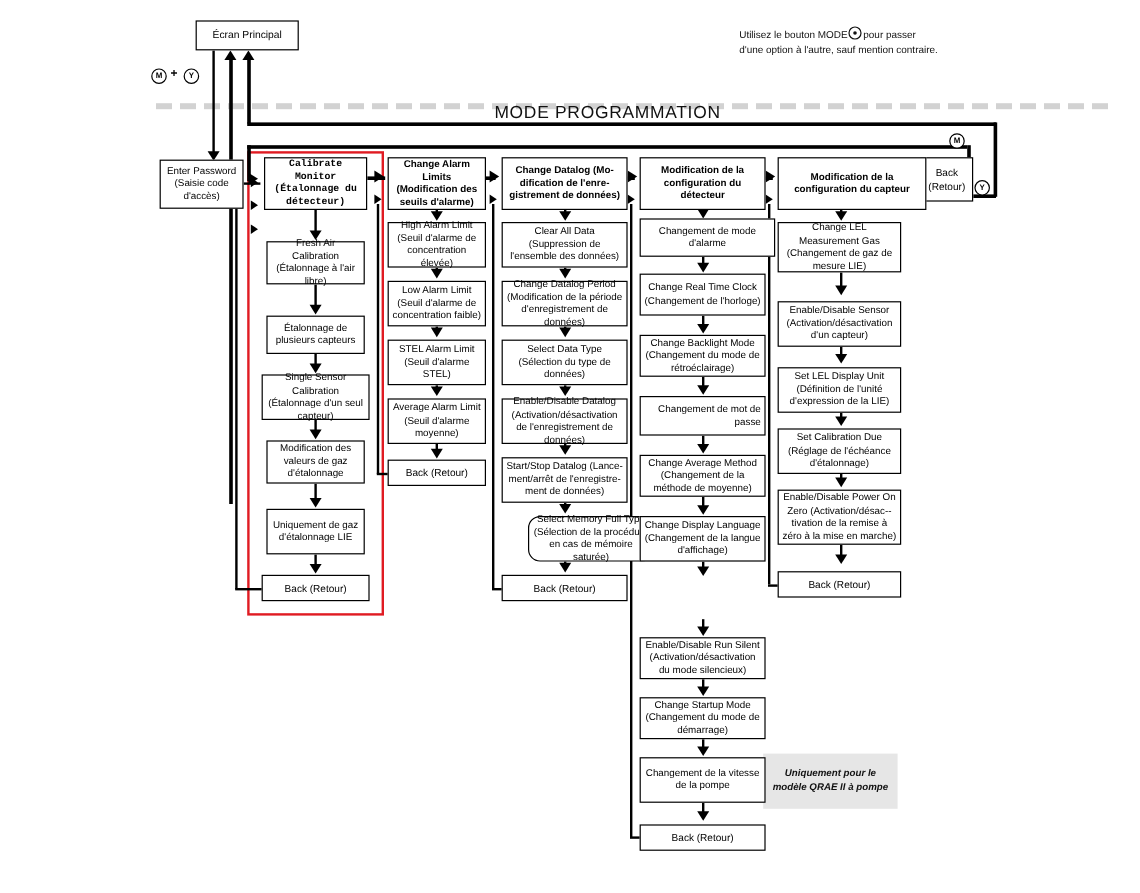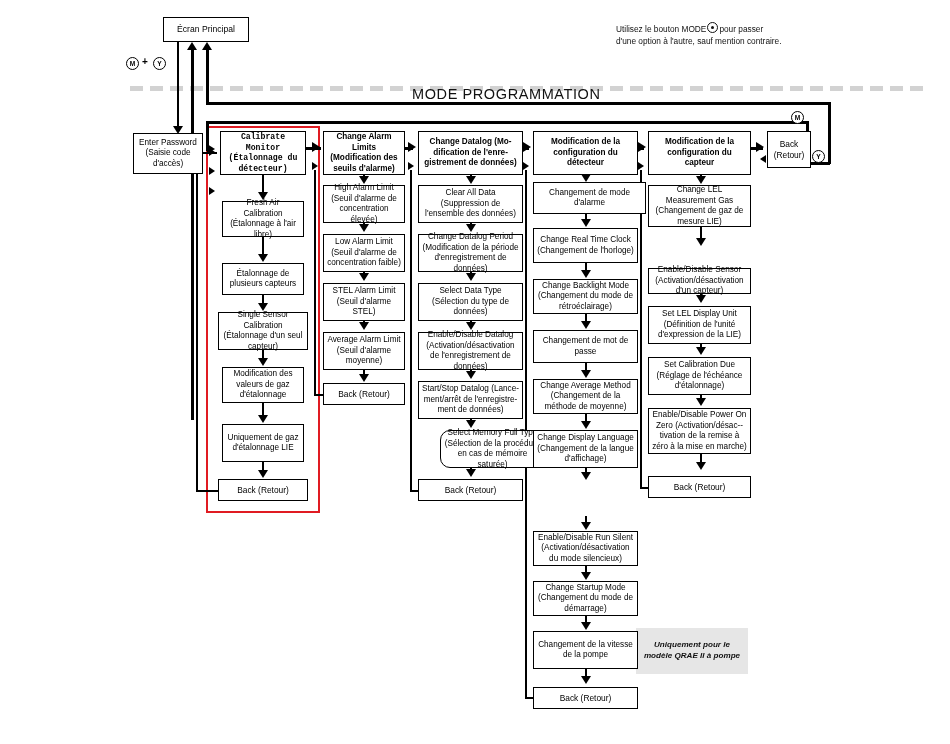--- a/index.html
+++ b/index.html
@@ -205,21 +205,21 @@
     </div>
   <div class="box" style="left:533px;top:182px;width:113px;height:32px;">
       <span>Changement de mode d'alarme</span>
     </div>
   <div class="box" style="left:533px;top:228px;width:105px;height:35px;">
       <span>Change Real Time Clock (Changement de l'horloge)</span>
     </div>
   <div class="box" style="left:533px;top:279px;width:105px;height:35px;">
       <span>Change Backlight Mode (Changement du mode de rétroéclairage)</span>
     </div>
-  <div class="box" style="left:533px;top:330px;width:105px;height:33px;">
+  <div class="box" style="left:533px;top:330px;width:105px;height:33px;text-align:right;">
       <span>Changement de mot de passe</span>
     </div>
   <div class="box" style="left:533px;top:379px;width:105px;height:35px;">
       <span>Change Average Method (Changement de la méthode de moyenne)</span>
     </div>
   <div class="box" style="left:533px;top:430px;width:105px;height:38px;">
       <span>Change Display Language (Changement de la langue d'affichage)</span>
     </div>
   <div class="box" style="left:533px;top:531px;width:105px;height:35px;">
       <span>Enable/Disable Run Silent (Activation/désactivation du mode silencieux)</span>
@@ -227,27 +227,27 @@
   <div class="box" style="left:533px;top:581px;width:105px;height:35px;">
       <span>Change Startup Mode (Changement du mode de démarrage)</span>
     </div>
   <div class="box" style="left:533px;top:631px;width:105px;height:38px;">
       <span>Changement de la vitesse de la pompe</span>
     </div>
   <div class="box back-box" style="left:533px;top:687px;width:105px;height:22px;">
       <span>Back (Retour)</span>
     </div>
 
-  <div class="box hdr" style="left:648px;top:131px;width:103px;height:44px;">
+  <div class="box hdr" style="left:648px;top:131px;width:124px;height:44px;">
       <span>Modification de la configuration du capteur</span>
     </div>
   <div class="box" style="left:648px;top:185px;width:103px;height:42px;">
       <span>Change LEL Measurement Gas (Changement de gaz de mesure LIE)</span>
     </div>
-  <div class="box" style="left:648px;top:268px;width:103px;height:26px;align-items:center;">
+  <div class="box" style="left:648px;top:251px;width:103px;height:38px;align-items:center;">
       <span>Enable/Disable Sensor (Activation/désactivation d'un capteur)</span>
     </div>
   <div class="box" style="left:648px;top:306px;width:103px;height:38px;">
       <span>Set LEL Display Unit (Définition de l'unité d'expression de la LIE)</span>
     </div>
   <div class="box" style="left:648px;top:357px;width:103px;height:38px;">
       <span>Set Calibration Due (Réglage de l'échéance d'étalonnage)</span>
     </div>
   <div class="box" style="left:648px;top:408px;width:103px;height:46px;">
       <span>Enable/Disable Power On Zero (Activation/désac--tivation de la remise à zéro à la mise en marche)</span>

